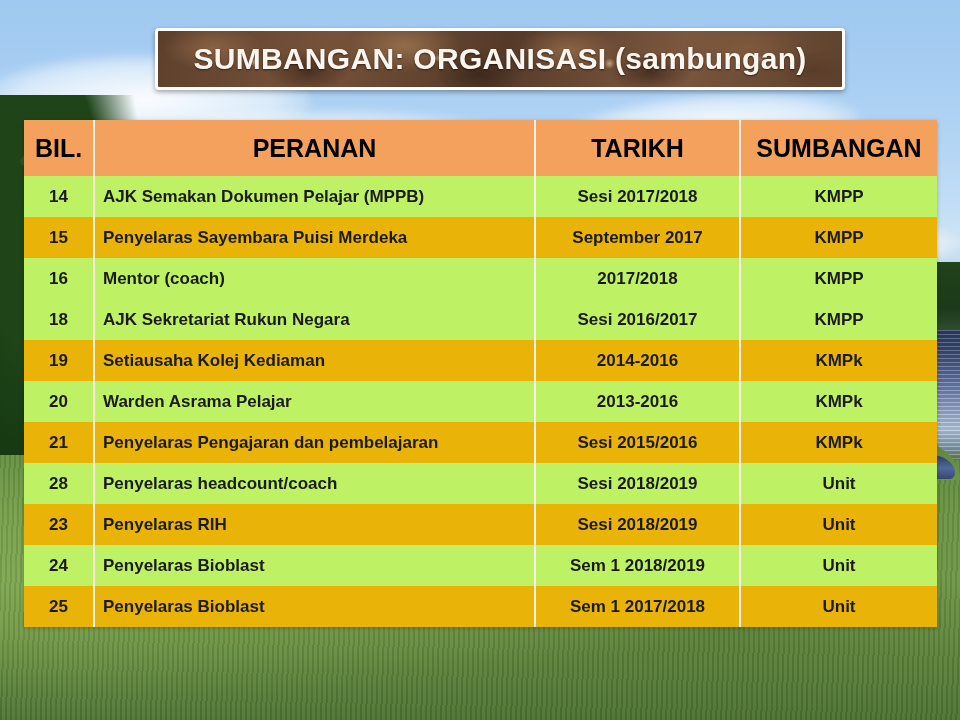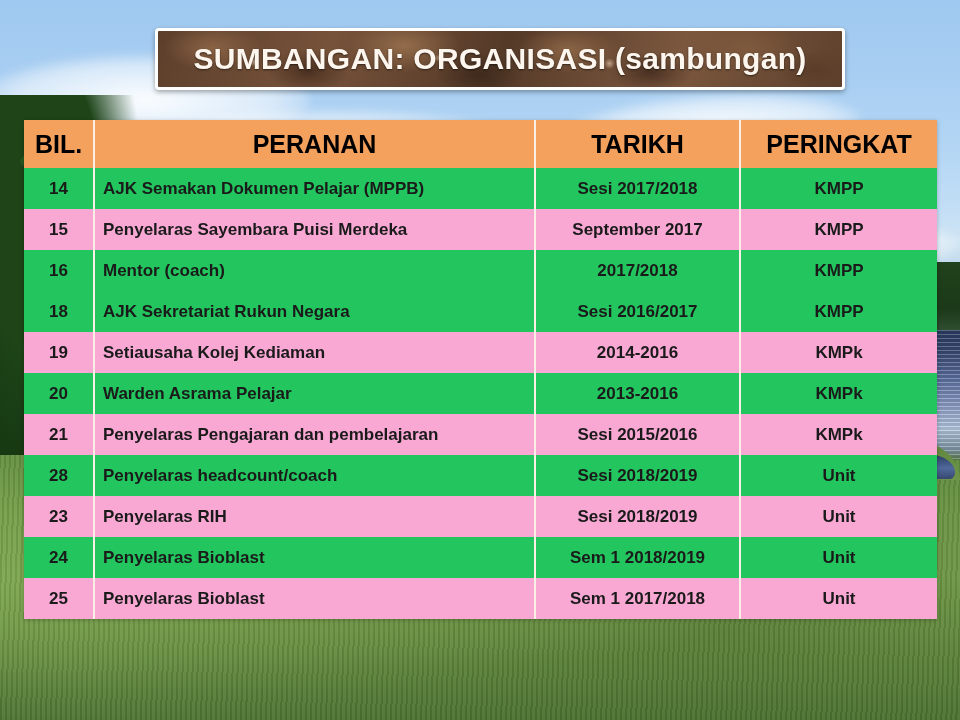--- a/index.html
+++ b/index.html
@@ -171,42 +171,42 @@
   #roles-table col.col-bil  { width: 70px;  }
   #roles-table col.col-per  { width: 441px; }
   #roles-table col.col-tar  { width: 205px; }
   #roles-table col.col-per2 { width: 197px; }
 
   #roles-table th {
     background: #F4A15D;
     color: #000000;
     font-size: 25px;
     font-weight: bold;
-    height: 48px;
+    height: 56px;
     border-right: 2px solid #FBEEE4;
     padding: 0 6px;
     text-align: center;
     box-sizing: border-box;
   }
   #roles-table th:last-child { border-right: none; }
 
   #roles-table td {
     height: 41px;
     font-size: 17px;
     font-weight: bold;
     color: #1A1A1A;
     border-right: 2px solid #FBEEE4;
     padding: 0 8px;
     box-sizing: border-box;
     vertical-align: middle;
   }
   #roles-table td:last-child { border-right: none; }
 
-  #roles-table tbody tr.row-odd  td { background: #22c55e; }
-  #roles-table tbody tr.row-even td { background: #f9a8d4; }
+  #roles-table tbody tr.row-odd  td { background: #bef264; }
+  #roles-table tbody tr.row-even td { background: #eab308; }
 
   .cell-bil  { text-align: center; font-size: 20px; }
   .cell-per  { text-align: left; }
   .cell-tar  { text-align: center; }
   .cell-ring { text-align: center; }
 </style>
 </head>
 <body>
 
 <div id="slide">
@@ -247,21 +247,21 @@
       <col class="col-bil">
         <col class="col-per">
         <col class="col-tar">
         <col class="col-per2">
     </colgroup>
     <thead>
       <tr>
         <th>BIL.</th>
         <th>PERANAN</th>
         <th>TARIKH</th>
-        <th>PERINGKAT</th>
+        <th>SUMBANGAN</th>
       </tr>
     </thead>
     <tbody id="roles-body">
         <tr class="row-odd">
           <td class="cell-bil">14</td>
           <td class="cell-per">AJK Semakan Dokumen Pelajar (MPPB)</td>
           <td class="cell-tar">Sesi 2017/2018</td>
           <td class="cell-ring">KMPP</td>
         </tr>
         <tr class="row-even">

